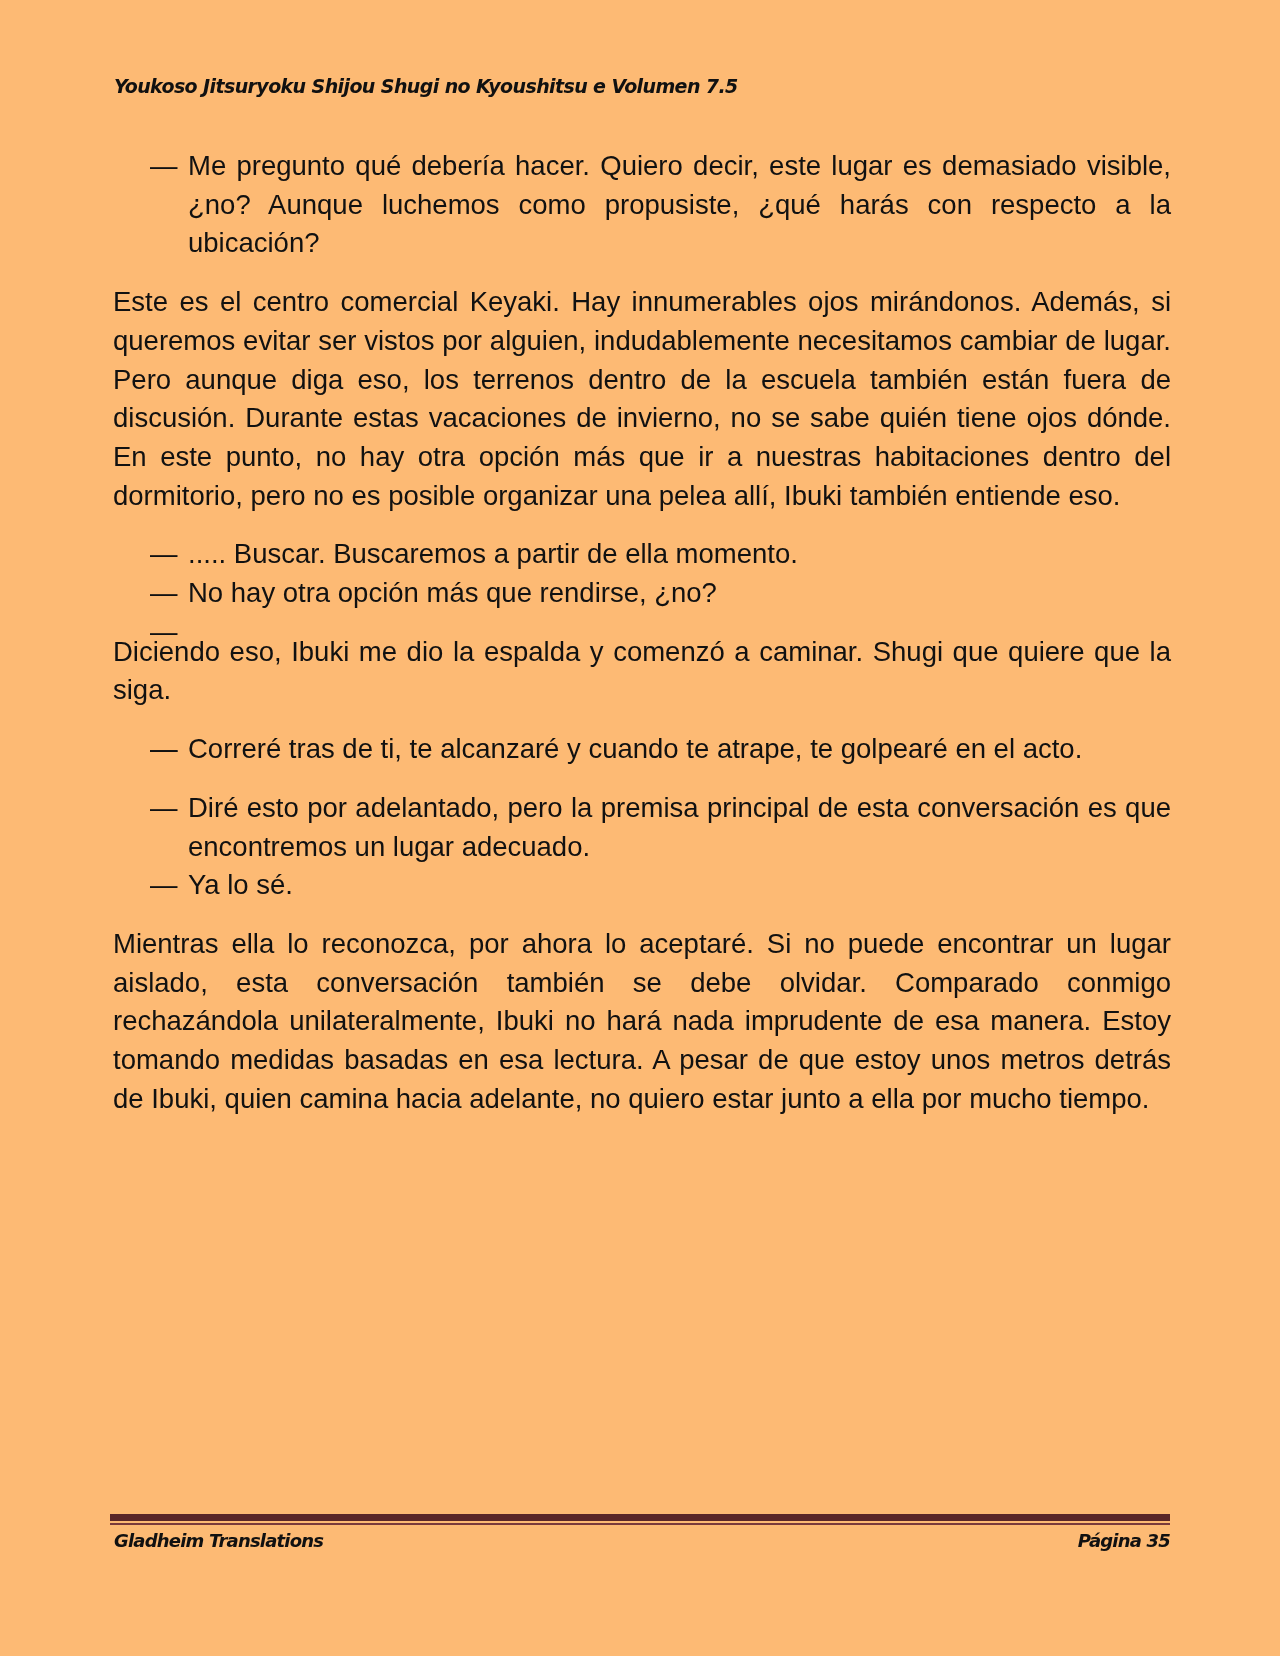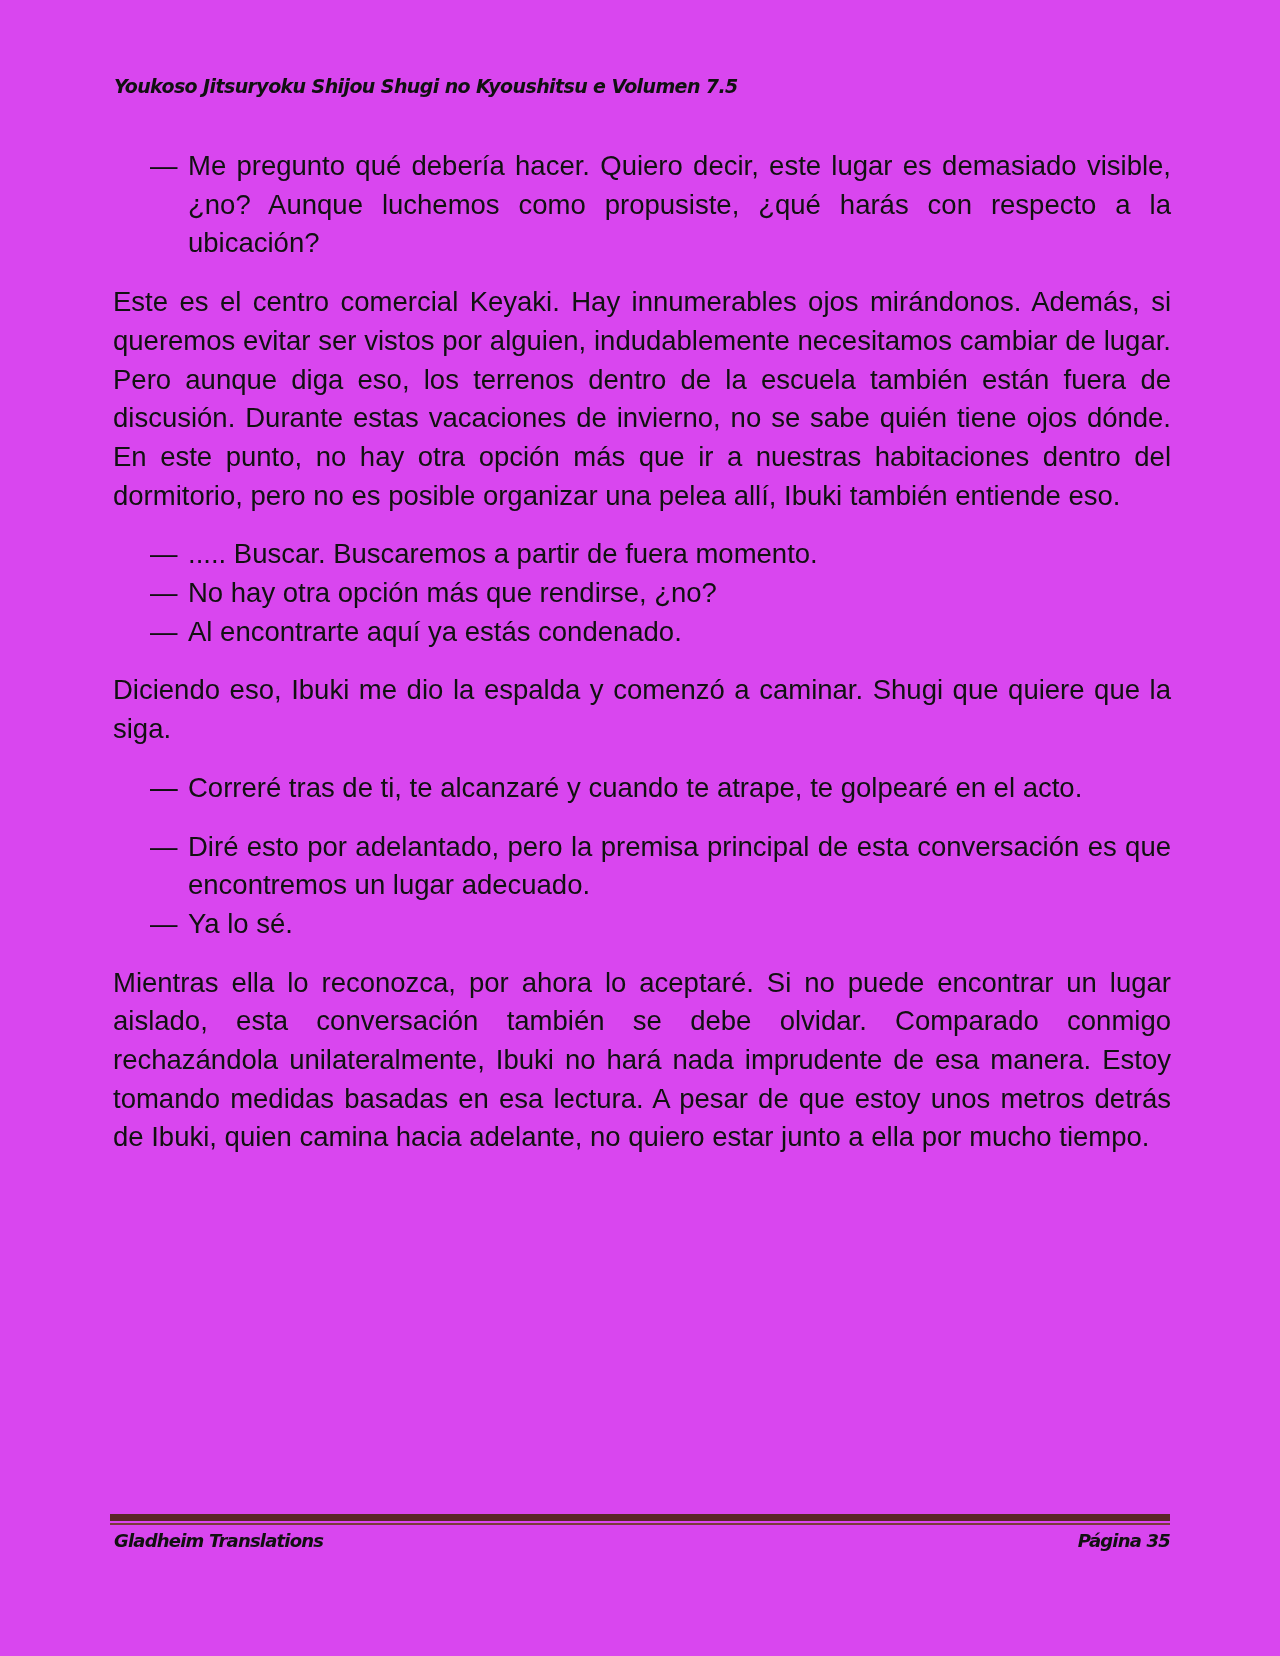--- a/index.html
+++ b/index.html
@@ -1,17 +1,17 @@
 <!DOCTYPE html>
 <html><head>
 <meta charset="utf-8">
 <style>
   html, body { margin: 0; padding: 0; background: #ffffff; }
   body { width: 1280px; height: 1656px; position: relative; overflow: hidden; color: #111111; }
-  .page { position: absolute; left: 0; top: 0; width: 1280px; height: 1656px; background: #d946ef; }
+  .page { position: absolute; left: 0; top: 0; width: 1280px; height: 1656px; background: #fdba74; }
 
   .running-header {
     position: absolute; left: 114px; top: 75px;
     font-family: "DejaVu Sans", sans-serif; font-weight: bold; font-style: italic;
     font-size: 19px; letter-spacing: -0.6px; color: #111;
     white-space: nowrap;
   }
 
   .body-text {
     position: absolute; left: 113px; top: 147px; width: 1058px;
@@ -50,29 +50,28 @@
         <span class="dash">—</span>
         <span>Me pregunto qué debería hacer. Quiero decir, este lugar es demasiado visible, ¿no? Aunque luchemos como propusiste, ¿qué harás con respecto a la ubicación?</span>
       </li>
     </ul>
 
     <p class="para">Este es el centro comercial Keyaki. Hay innumerables ojos mirándonos. Además, si queremos evitar ser vistos por alguien, indudablemente necesitamos cambiar de lugar. Pero aunque diga eso, los terrenos dentro de la escuela también están fuera de discusión. Durante estas vacaciones de invierno, no se sabe quién tiene ojos dónde. En este punto, no hay otra opción más que ir a nuestras habitaciones dentro del dormitorio, pero no es posible organizar una pelea allí, Ibuki también entiende eso.</p>
 
     <ul class="dialogue">
       <li class="dlg-line">
         <span class="dash">—</span>
-        <span>..... Buscar. Buscaremos a partir de fuera momento.</span>
+        <span>..... Buscar. Buscaremos a partir de ella momento.</span>
       </li>
       <li class="dlg-line">
         <span class="dash">—</span>
         <span>No hay otra opción más que rendirse, ¿no?</span>
       </li>
       <li class="dlg-line">
         <span class="dash">—</span>
-        <span>Al encontrarte aquí ya estás condenado.</span>
       </li>
     </ul>
 
     <p class="para">Diciendo eso, Ibuki me dio la espalda y comenzó a caminar. Shugi que quiere que la siga.</p>
 
     <ul class="dialogue">
       <li class="dlg-line">
         <span class="dash">—</span>
       </li>
       <li class="dlg-line">

